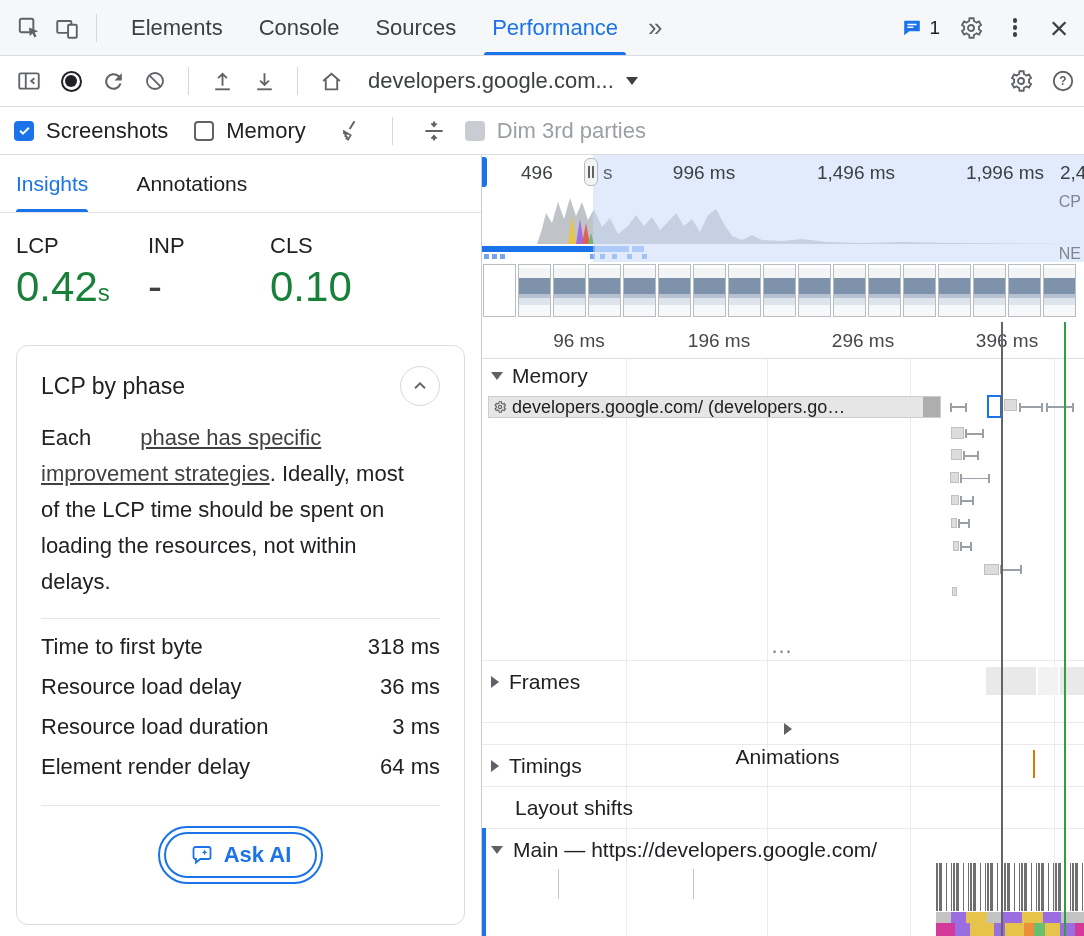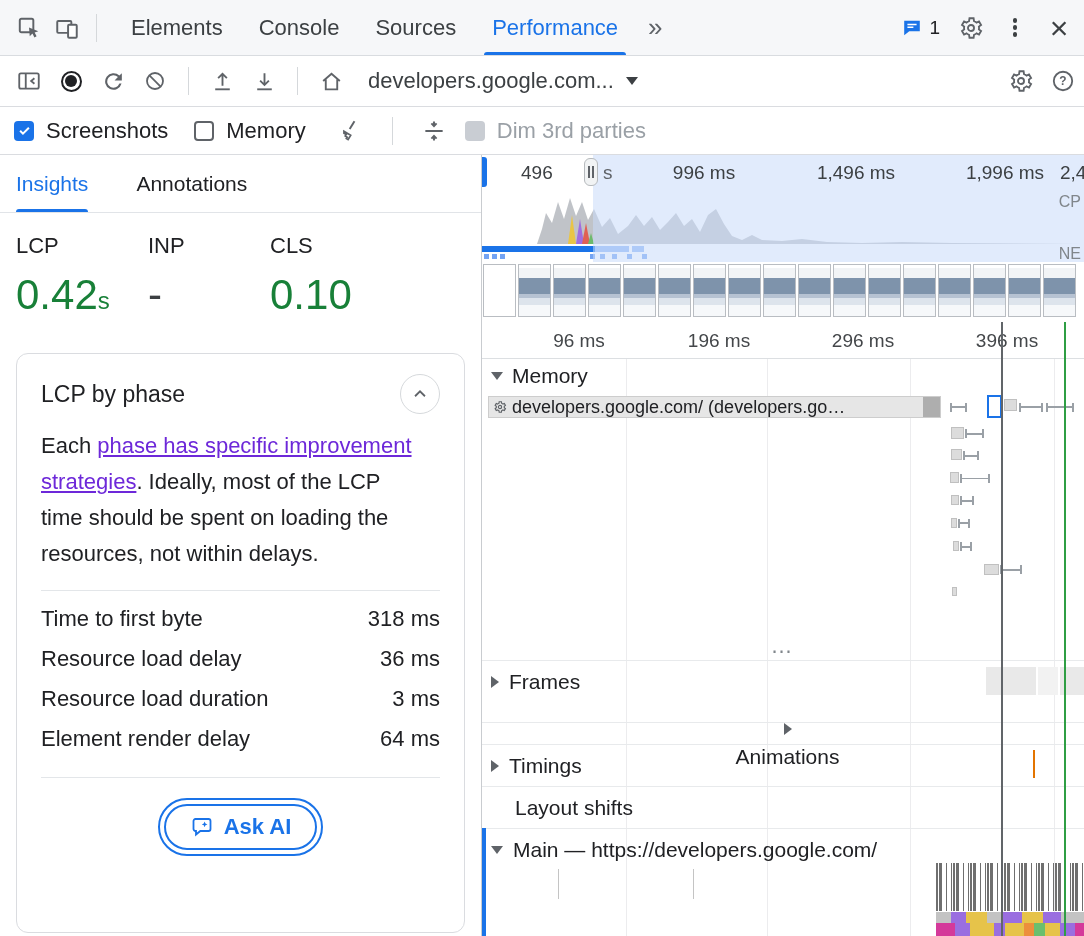--- a/index.html
+++ b/index.html
@@ -43,32 +43,32 @@
   
   .sidebar{position:absolute;top:155px;left:0;width:481px;bottom:0;background:#fff;box-sizing:border-box;}
   .stabs{height:57px;border-bottom:1px solid #e1e4e8;display:flex;align-items:stretch;padding-left:16px;gap:48px;}
   .stab{display:flex;align-items:center;font-size:21px;color:#202124;position:relative;cursor:pointer;}
   .stab.active{color:#1a73e8;}
   .stab.active::after{content:"";position:absolute;left:0;right:0;bottom:0;height:3px;background:#1a73e8;border-radius:3px 3px 0 0;}
   .metrics{display:flex;padding:20px 0 16px 16px;}
   .metric{flex:none;}
   .metric.m1{width:132px;} .metric.m2{width:122px;}
   .mlabel{font-size:22px;color:#202124;}
-  .mvalue{margin-top:12px;font-size:42px;}
+  .mvalue{margin-top:4px;font-size:42px;}
   .mvalue.good{color:#188038;}
   .mvalue.neutral{color:#3c4043;}
   .munit{font-size:24px;}
   .card{margin:18px 16px 0;border:1px solid #dadce0;border-radius:12px;padding:20px 24px 16px;height:580px;
         box-sizing:border-box;overflow:hidden;}
   .cardhead{display:flex;justify-content:space-between;align-items:center;}
   .cardtitle{font-size:23px;font-weight:500;color:#202124;}
   .collapsebtn{width:40px;height:40px;border-radius:50%;border:1px solid #d6d9dc;background:#fff;display:flex;
                align-items:center;justify-content:center;cursor:pointer;flex:none;}
   .carddesc{font-size:22px;line-height:36px;color:#202124;margin:14px 28px 0 0;}
-  .cardlink{color:#6d28d9;text-decoration:underline;cursor:pointer;}
+  .cardlink{color:#404040;text-decoration:underline;cursor:pointer;margin-left:43px;}
   .hr{border-top:1px solid #e3e6e9;margin-top:18px;}
   .ptable{margin-top:8px;font-size:22px;}
   .prow{display:flex;justify-content:space-between;align-items:center;height:40px;}
   .prow.phead{font-weight:700;}
   .askaiwrap{display:flex;justify-content:center;margin-top:20px;}
   .askai-ring{border:2px solid #1a73e8;border-radius:36px;padding:4px;}
   .askai{display:flex;align-items:center;gap:10px;border:2px solid #1a73e8;border-radius:28px;background:#fff;
          color:#1a73e8;font-size:22px;font-weight:700;padding:8px 24px;cursor:pointer;font-family:inherit;justify-content:flex-end;}
   
   .rpanel{position:absolute;left:481px;top:155px;width:603px;bottom:0;border-left:1px solid #c9ccd0;

